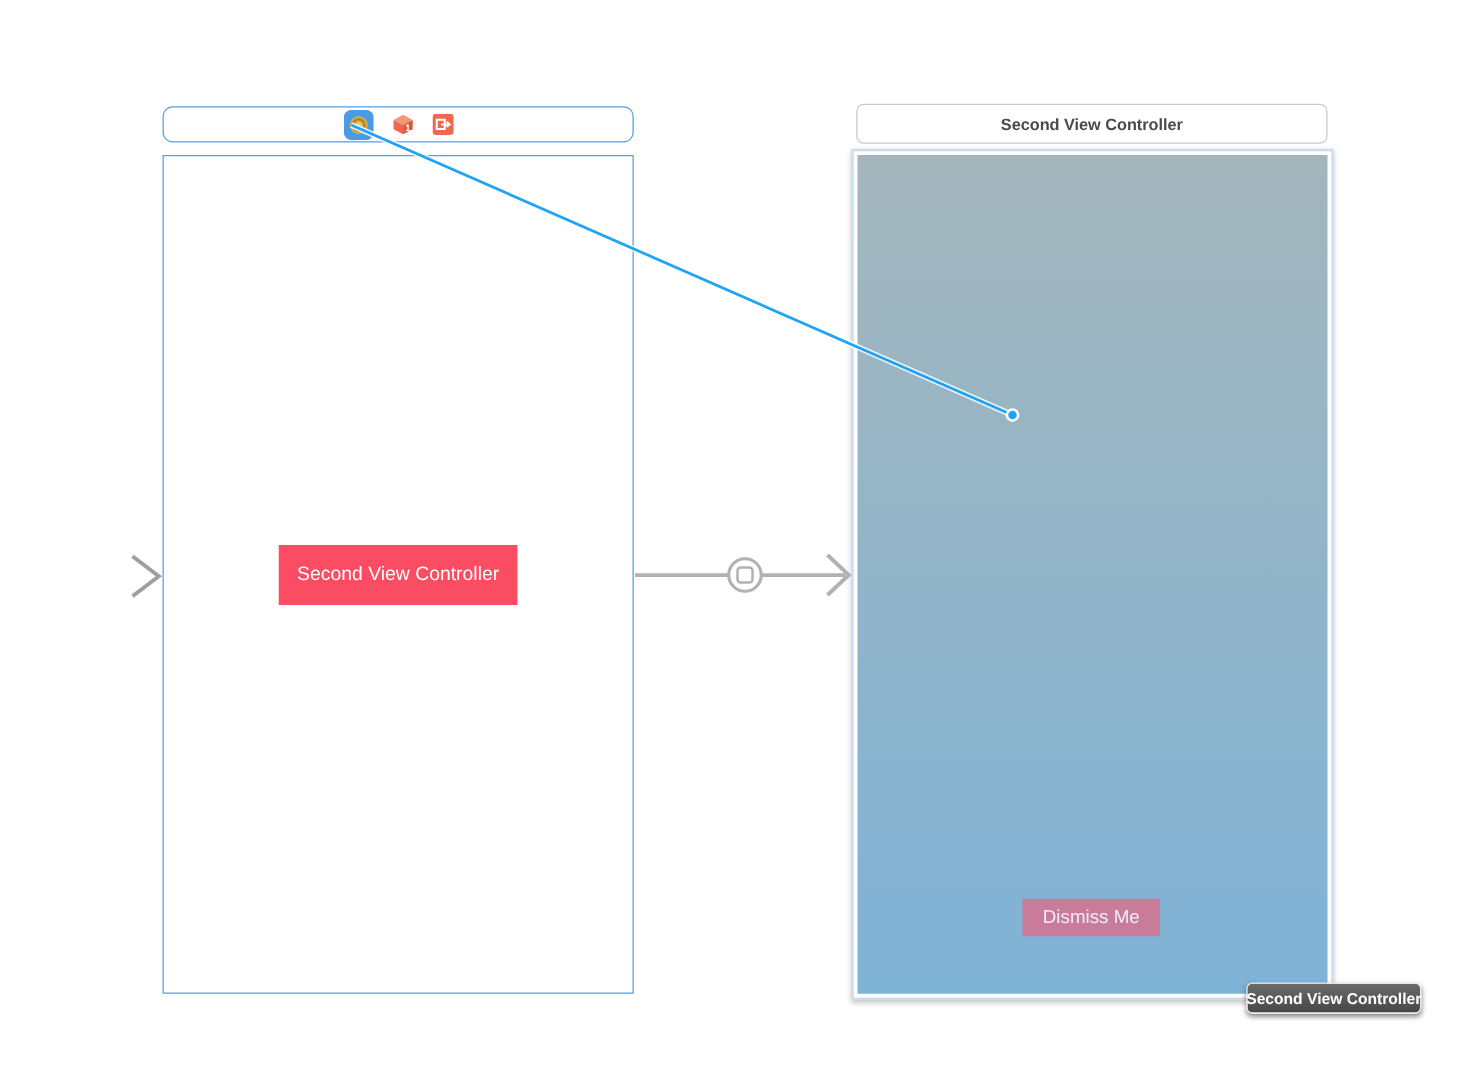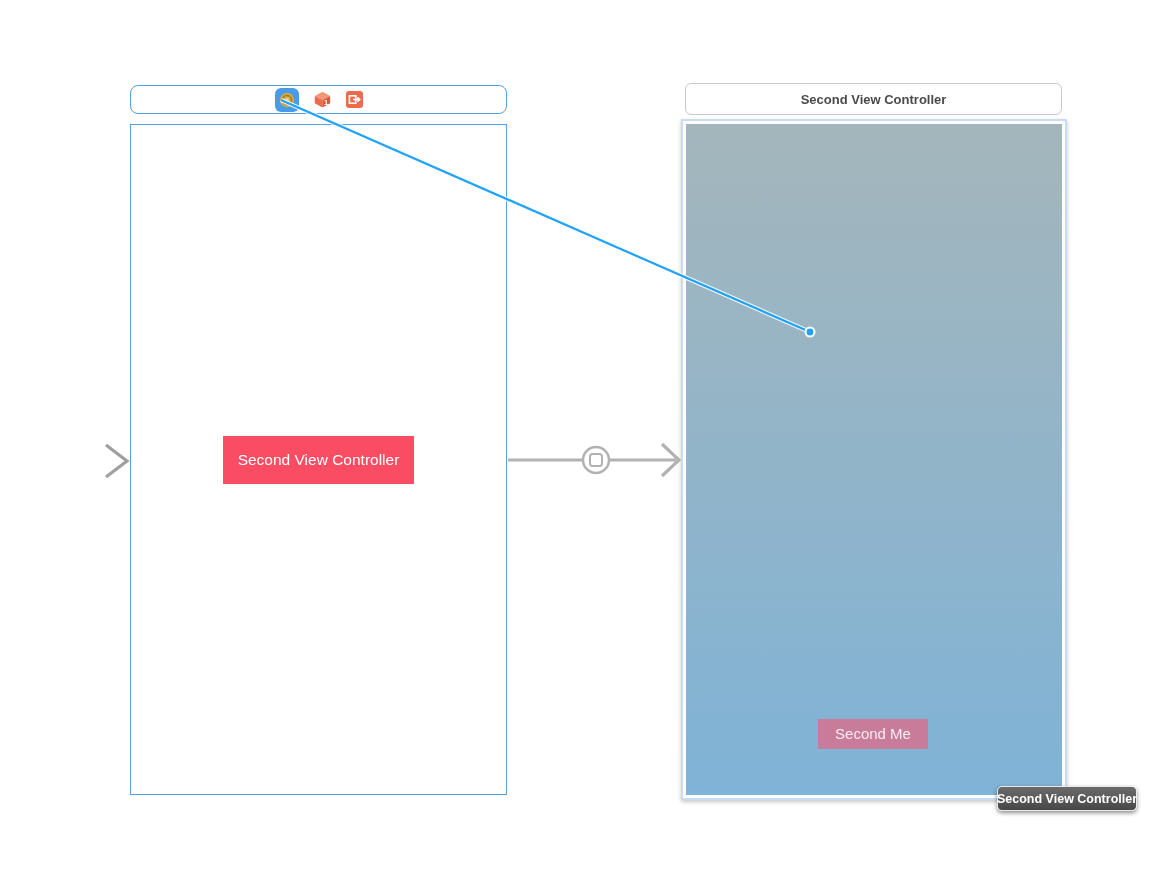--- a/index.html
+++ b/index.html
@@ -108,21 +108,21 @@
   <div class="scene-view-left">
     <button class="pink-btn">Second View Controller</button>
   </div>
 
   <div class="scene-header">
     <span>Second View Controller</span>
   </div>
 
   <div class="scene-frame">
     <div class="gradient-view">
-      <button class="dismiss-btn">Second Me</button>
+      <button class="dismiss-btn">Dismiss Me</button>
     </div>
   </div>
 
   <svg class="overlay" width="1167" height="873" viewBox="0 0 1167 873">
     <defs>
       <linearGradient id="shaftGrad" x1="0" y1="0" x2="1" y2="0">
         <stop offset="0" stop-color="#e6e6e6"></stop>
         <stop offset="1" stop-color="#9f9f9f"></stop>
       </linearGradient>
     </defs>

